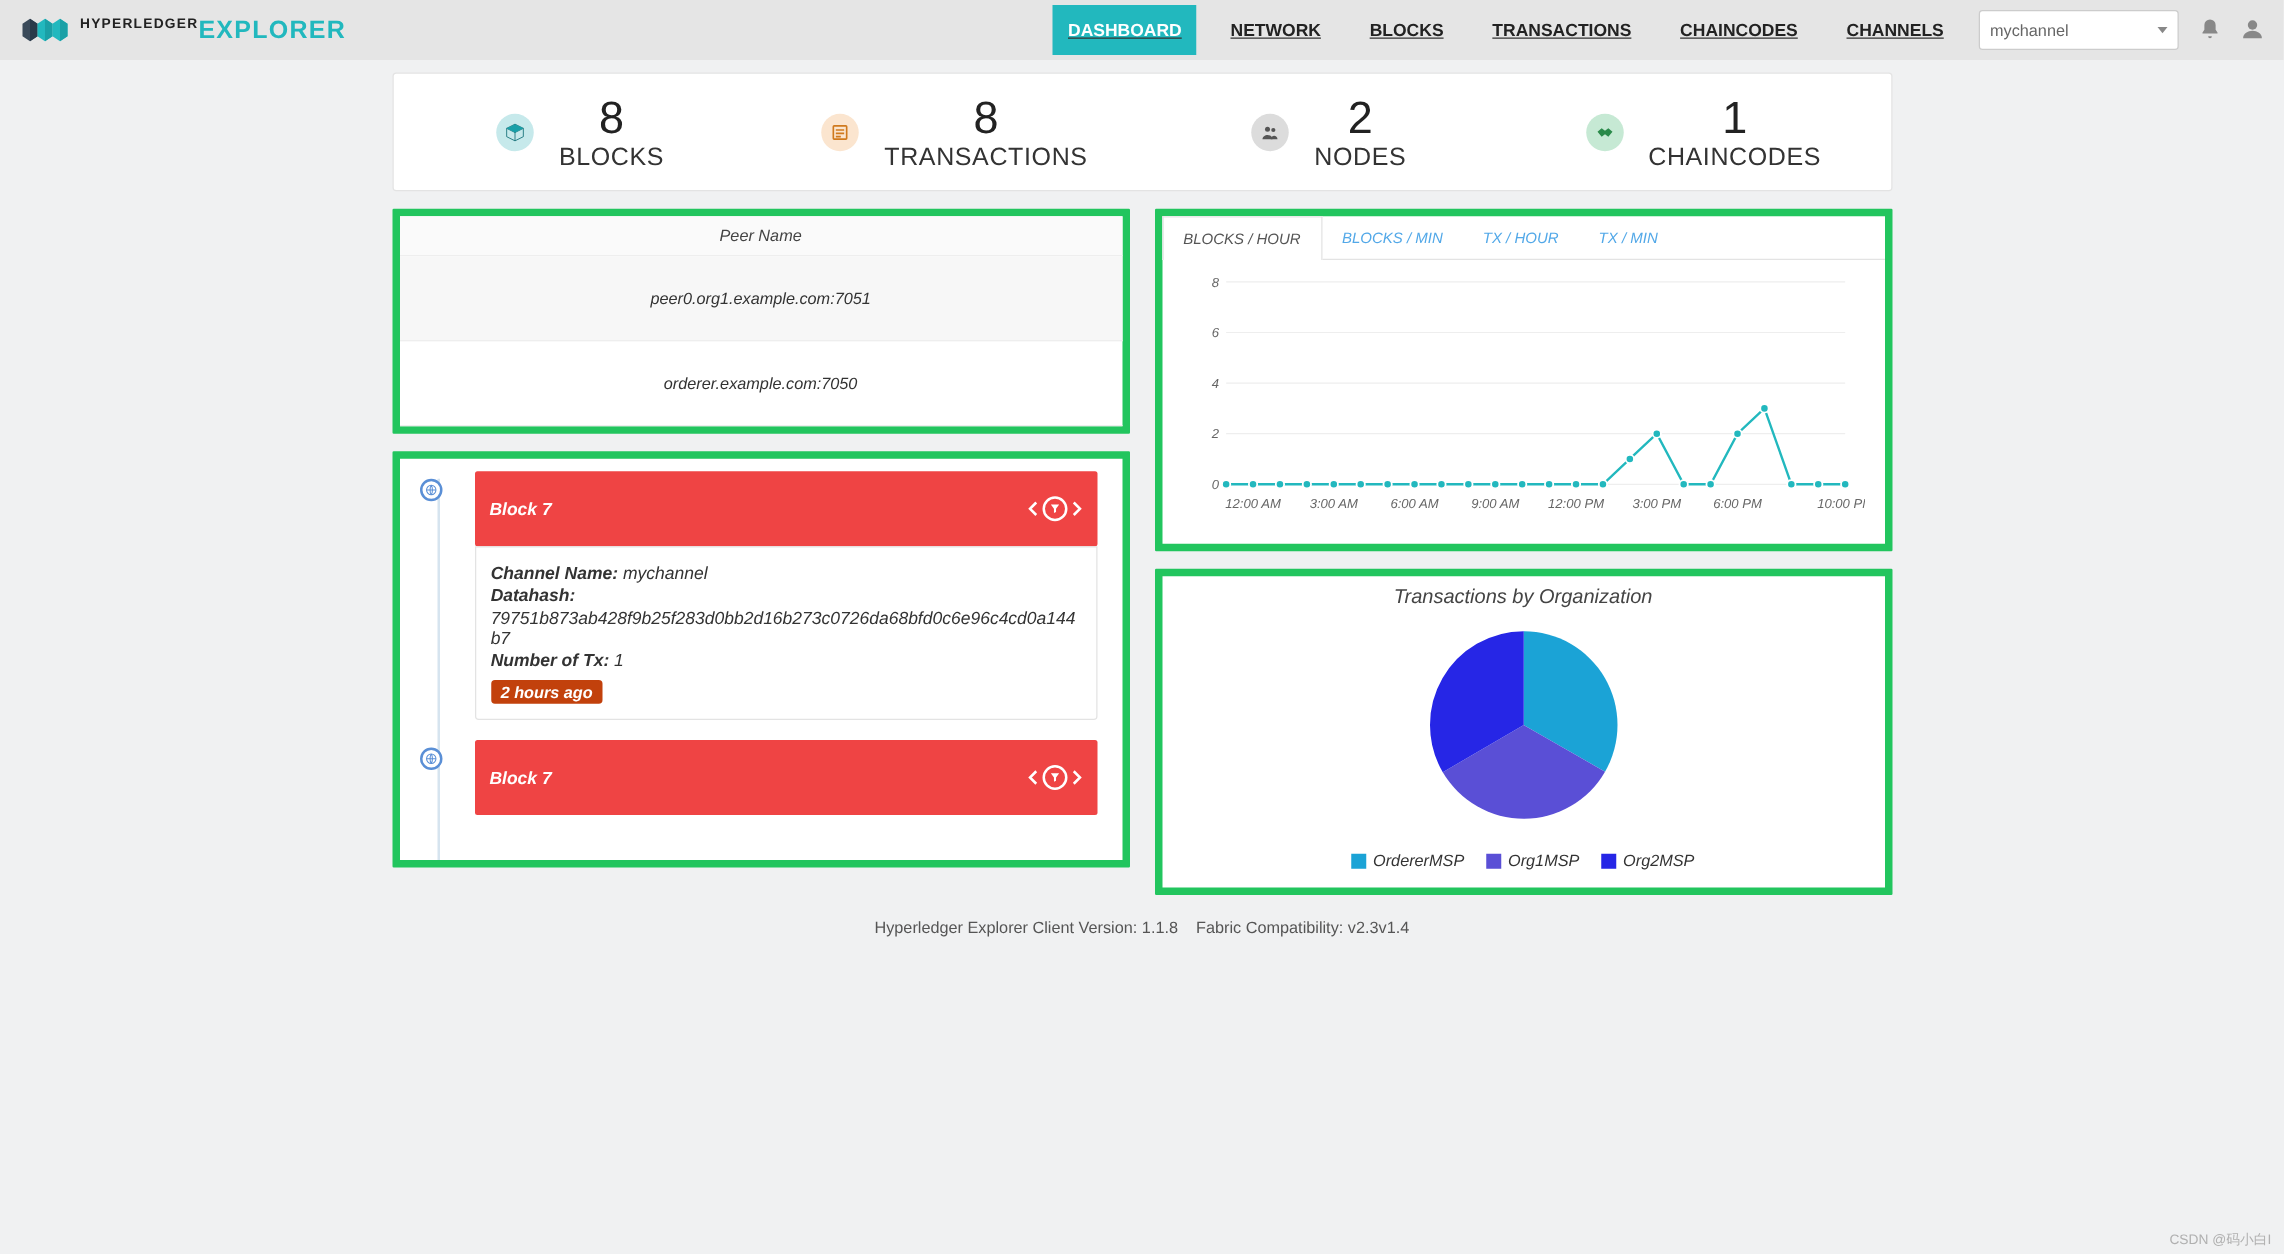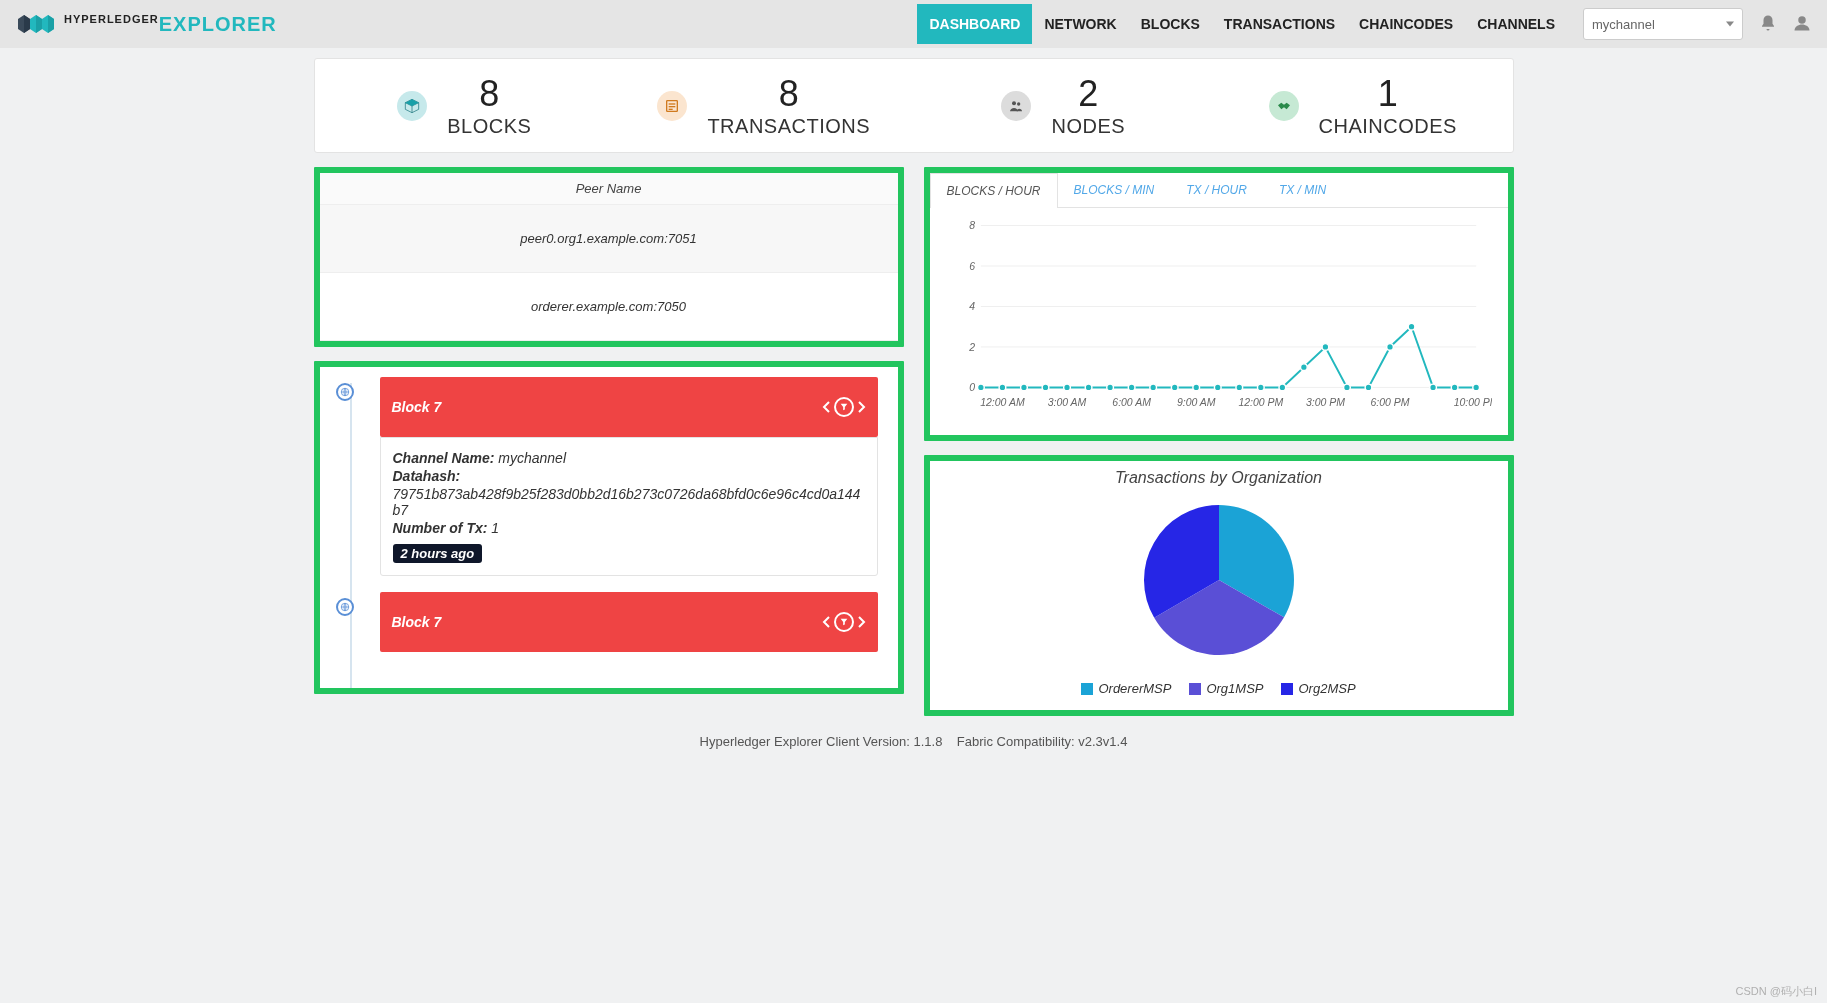--- a/index.html
+++ b/index.html
@@ -5,21 +5,21 @@
 * { box-sizing: border-box; margin: 0; padding: 0; }
 body { font-family: -apple-system, BlinkMacSystemFont, "Segoe UI", Helvetica, Arial, sans-serif; background: #f0f1f2; color: #333; font-size: 14px; }
 
 
 .header { display: flex; align-items: center; background: #e5e5e5; height: 48px; padding: 0 16px; }
 .logo { display: flex; align-items: center; gap: 8px; margin-right: auto; }
 .logo-blocks { display: flex; gap: 2px; }
 .logo-text { display: flex; flex-direction: row; line-height: 1; }
 .logo-text .t1 { font-size: 11px; font-weight: 700; letter-spacing: 1px; color: #222; }
 .logo-text .t2 { font-size: 20px; font-weight: 700; color: #22b8be; letter-spacing: 1px; }
-.nav { display: flex; gap: 0; align-items: center; margin-right: 16px; }
+.nav { display: flex; gap: 15px; align-items: center; margin-right: 16px; text-decoration: underline; }
 .nav-item { padding: 12px 12px; font-weight: 700; font-size: 14px; color: #222; cursor: pointer; }
 .nav-item.active { background: #22b8be; color: #fff; }
 .channel-select { width: 160px; height: 32px; border: 1px solid #ccc; border-radius: 3px; background: #fff; padding: 0 24px 0 8px; font-size: 13px; color: #666; position: relative; display: flex; align-items: center; margin-right: 16px; }
 .channel-select::after { content: ""; position: absolute; right: 8px; top: 50%; width: 0; height: 0; border-left: 4px solid transparent; border-right: 4px solid transparent; border-top: 5px solid #888; transform: translateY(-50%); }
 .header-icons { display: flex; gap: 16px; color: #888; }
 
 
 .container { max-width: 1200px; margin: 0 auto; padding: 10px 0; }
 .stats-card { background: #fff; border: 1px solid #e3e3e3; border-radius: 3px; display: flex; padding: 14px 0; margin-bottom: 14px; }
 .stat { flex: 1; display: flex; align-items: center; justify-content: center; gap: 20px; }
@@ -52,21 +52,21 @@
 
 .timeline { padding: 10px 20px 20px 20px; position: relative; }
 .timeline-line { position: absolute; left: 30px; top: 16px; bottom: 0; width: 2px; background: #d6e4ef; }
 .timeline-item { position: relative; padding-left: 40px; margin-bottom: 16px; }
 .timeline-dot { position: absolute; left: -4px; top: 6px; width: 18px; height: 18px; border-radius: 50%; border: 2px solid #5a8fd6; background: #fff; display: flex; align-items: center; justify-content: center; }
 .block-header { background: #ef4444; color: #fff; padding: 20px 12px; font-weight: 700; display: flex; align-items: center; justify-content: space-between; border-radius: 2px; }
 .block-header .nav-icons { display: flex; align-items: center; gap: 2px; }
 .block-card { background: #fff; border: 1px solid #e3e3e3; border-radius: 0 0 3px 3px; padding: 12px; font-size: 14px; }
 .block-card .field { margin-bottom: 2px; }
 .block-card .field b { font-weight: 700; }
-.time-badge { display: inline-block; background: #0f172a; color: #fff; font-weight: 700; font-size: 13px; padding: 2px 8px; border-radius: 3px; margin-top: 6px; }
+.time-badge { display: inline-block; background: #c2410c; color: #fff; font-weight: 700; font-size: 13px; padding: 2px 8px; border-radius: 3px; margin-top: 6px; }
 
 
 .pie-title { text-align: center; font-size: 16px; padding: 8px 0 4px; color: #444; }
 .pie-wrap { display: flex; justify-content: center; padding: 4px 0 8px; }
 .legend { display: flex; justify-content: center; gap: 18px; padding: 8px 0 14px; font-size: 13px; }
 .legend-item { display: flex; align-items: center; gap: 5px; }
 .swatch { width: 12px; height: 12px; }
 
 
 .footer { text-align: center; font-size: 13px; color: #555; padding: 8px 0; }

